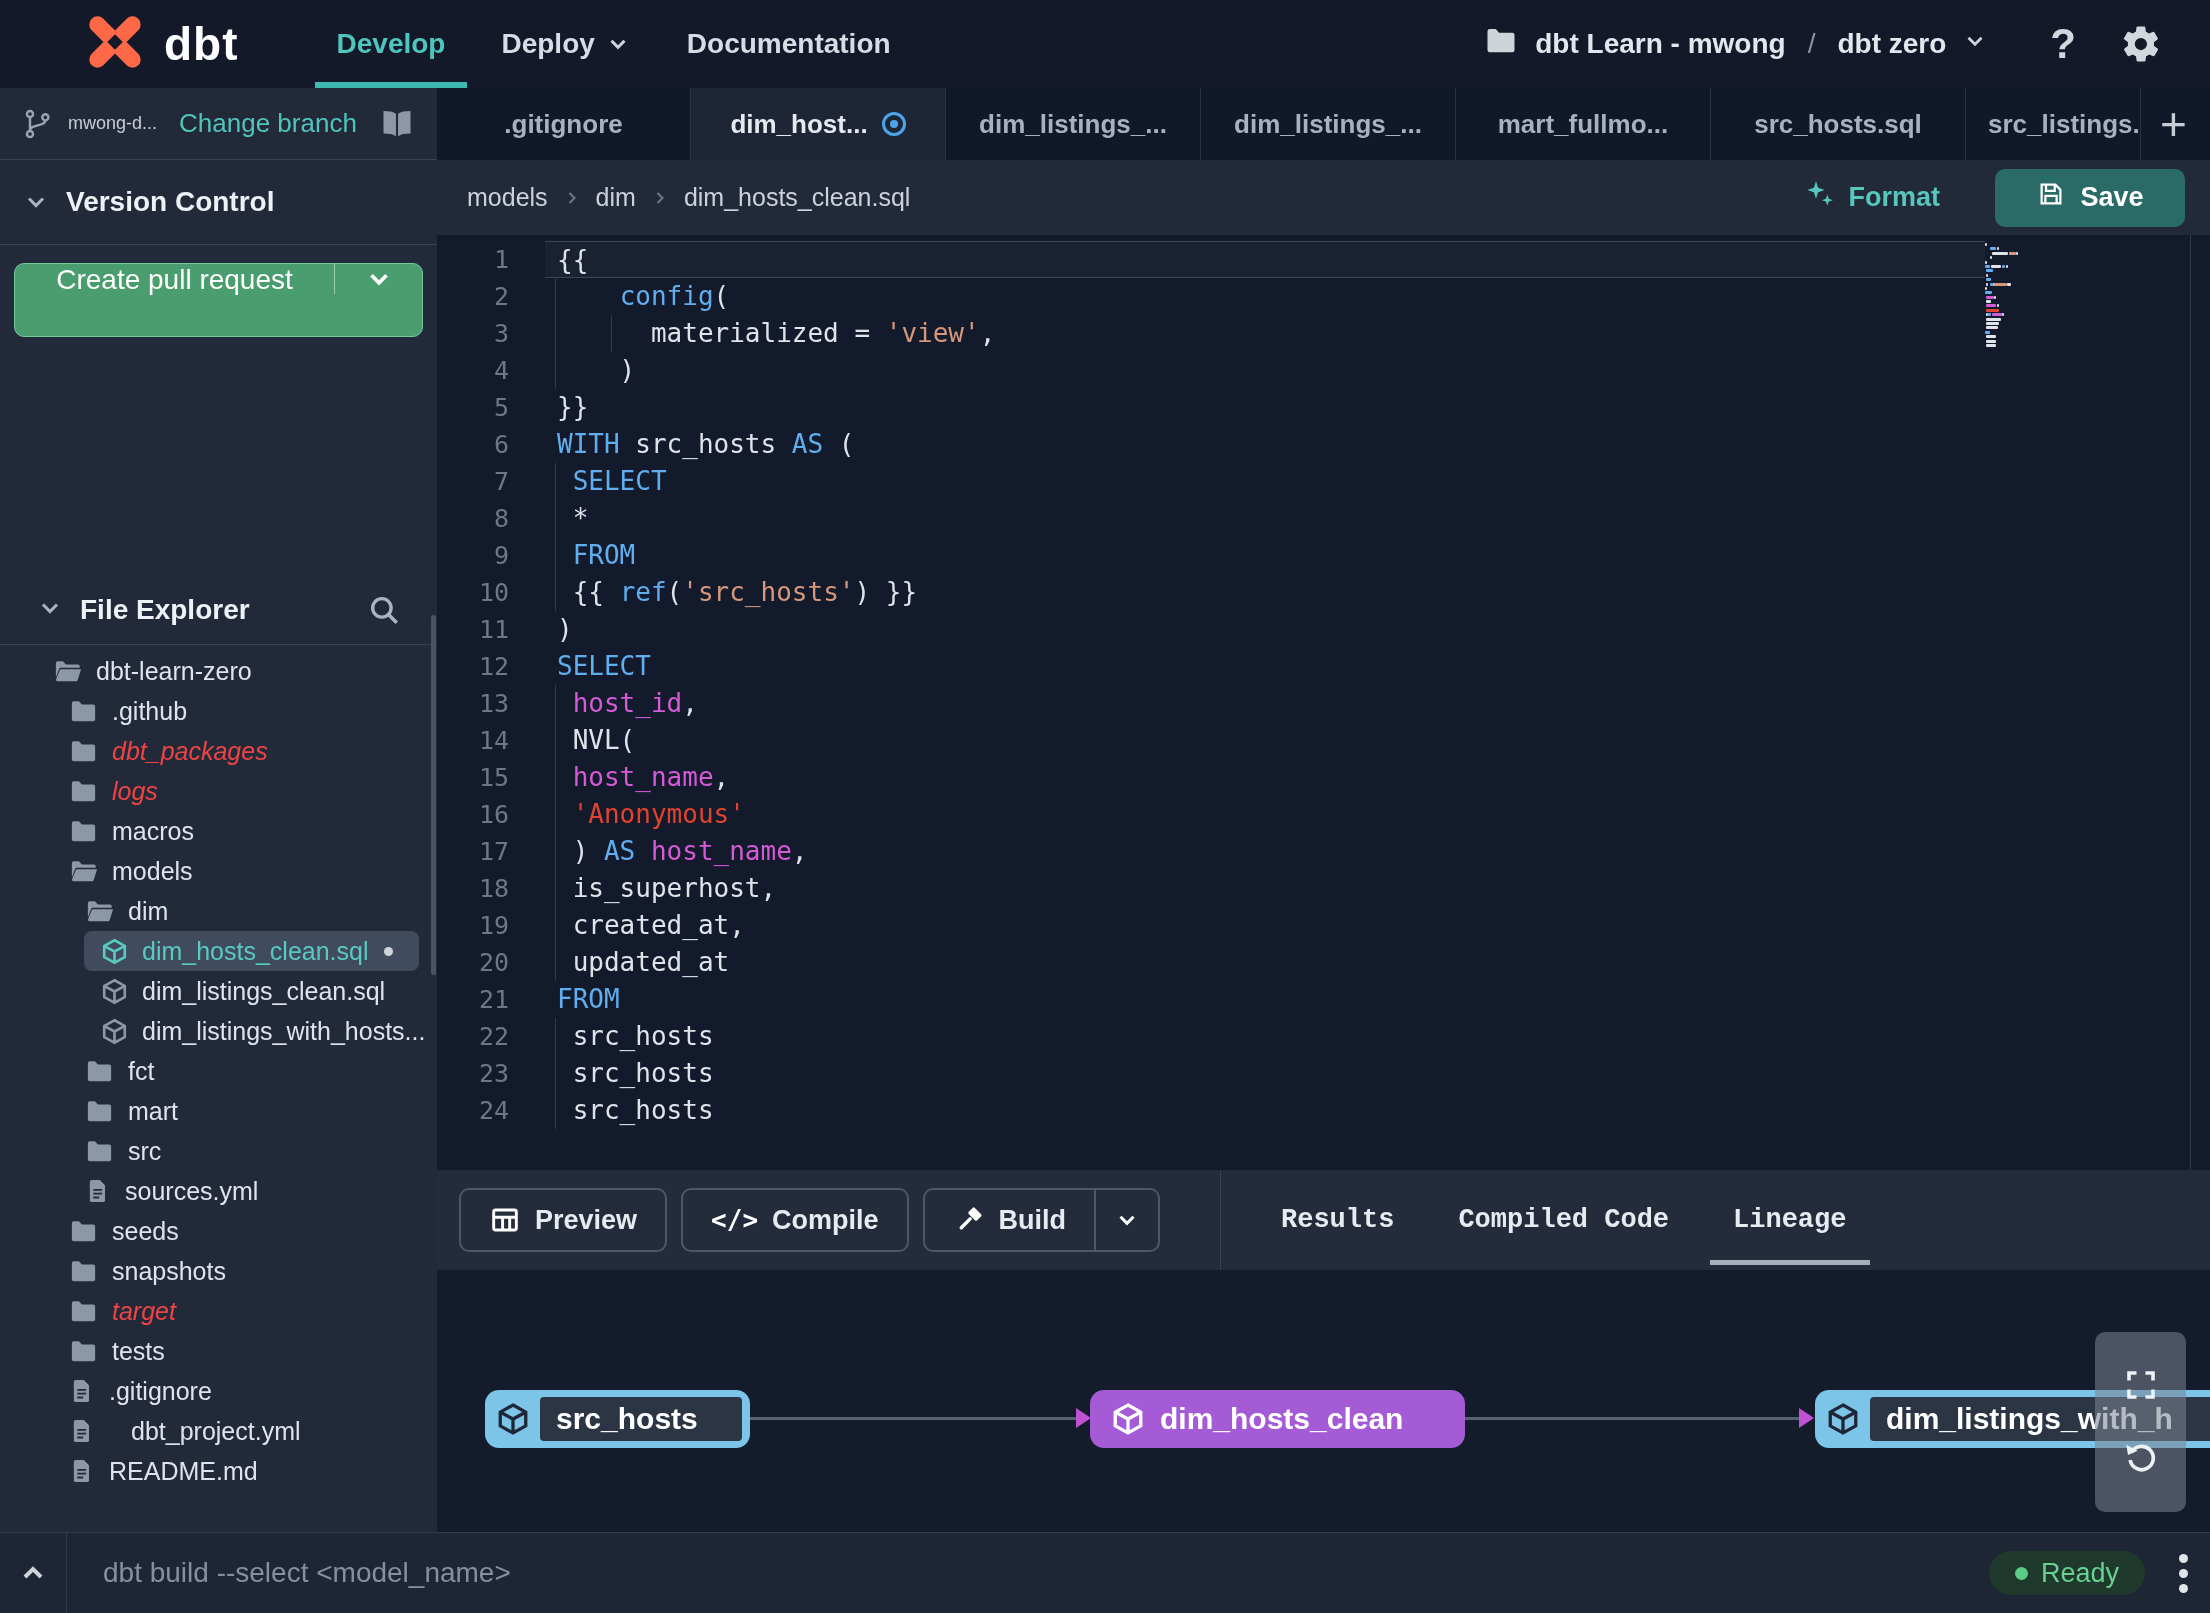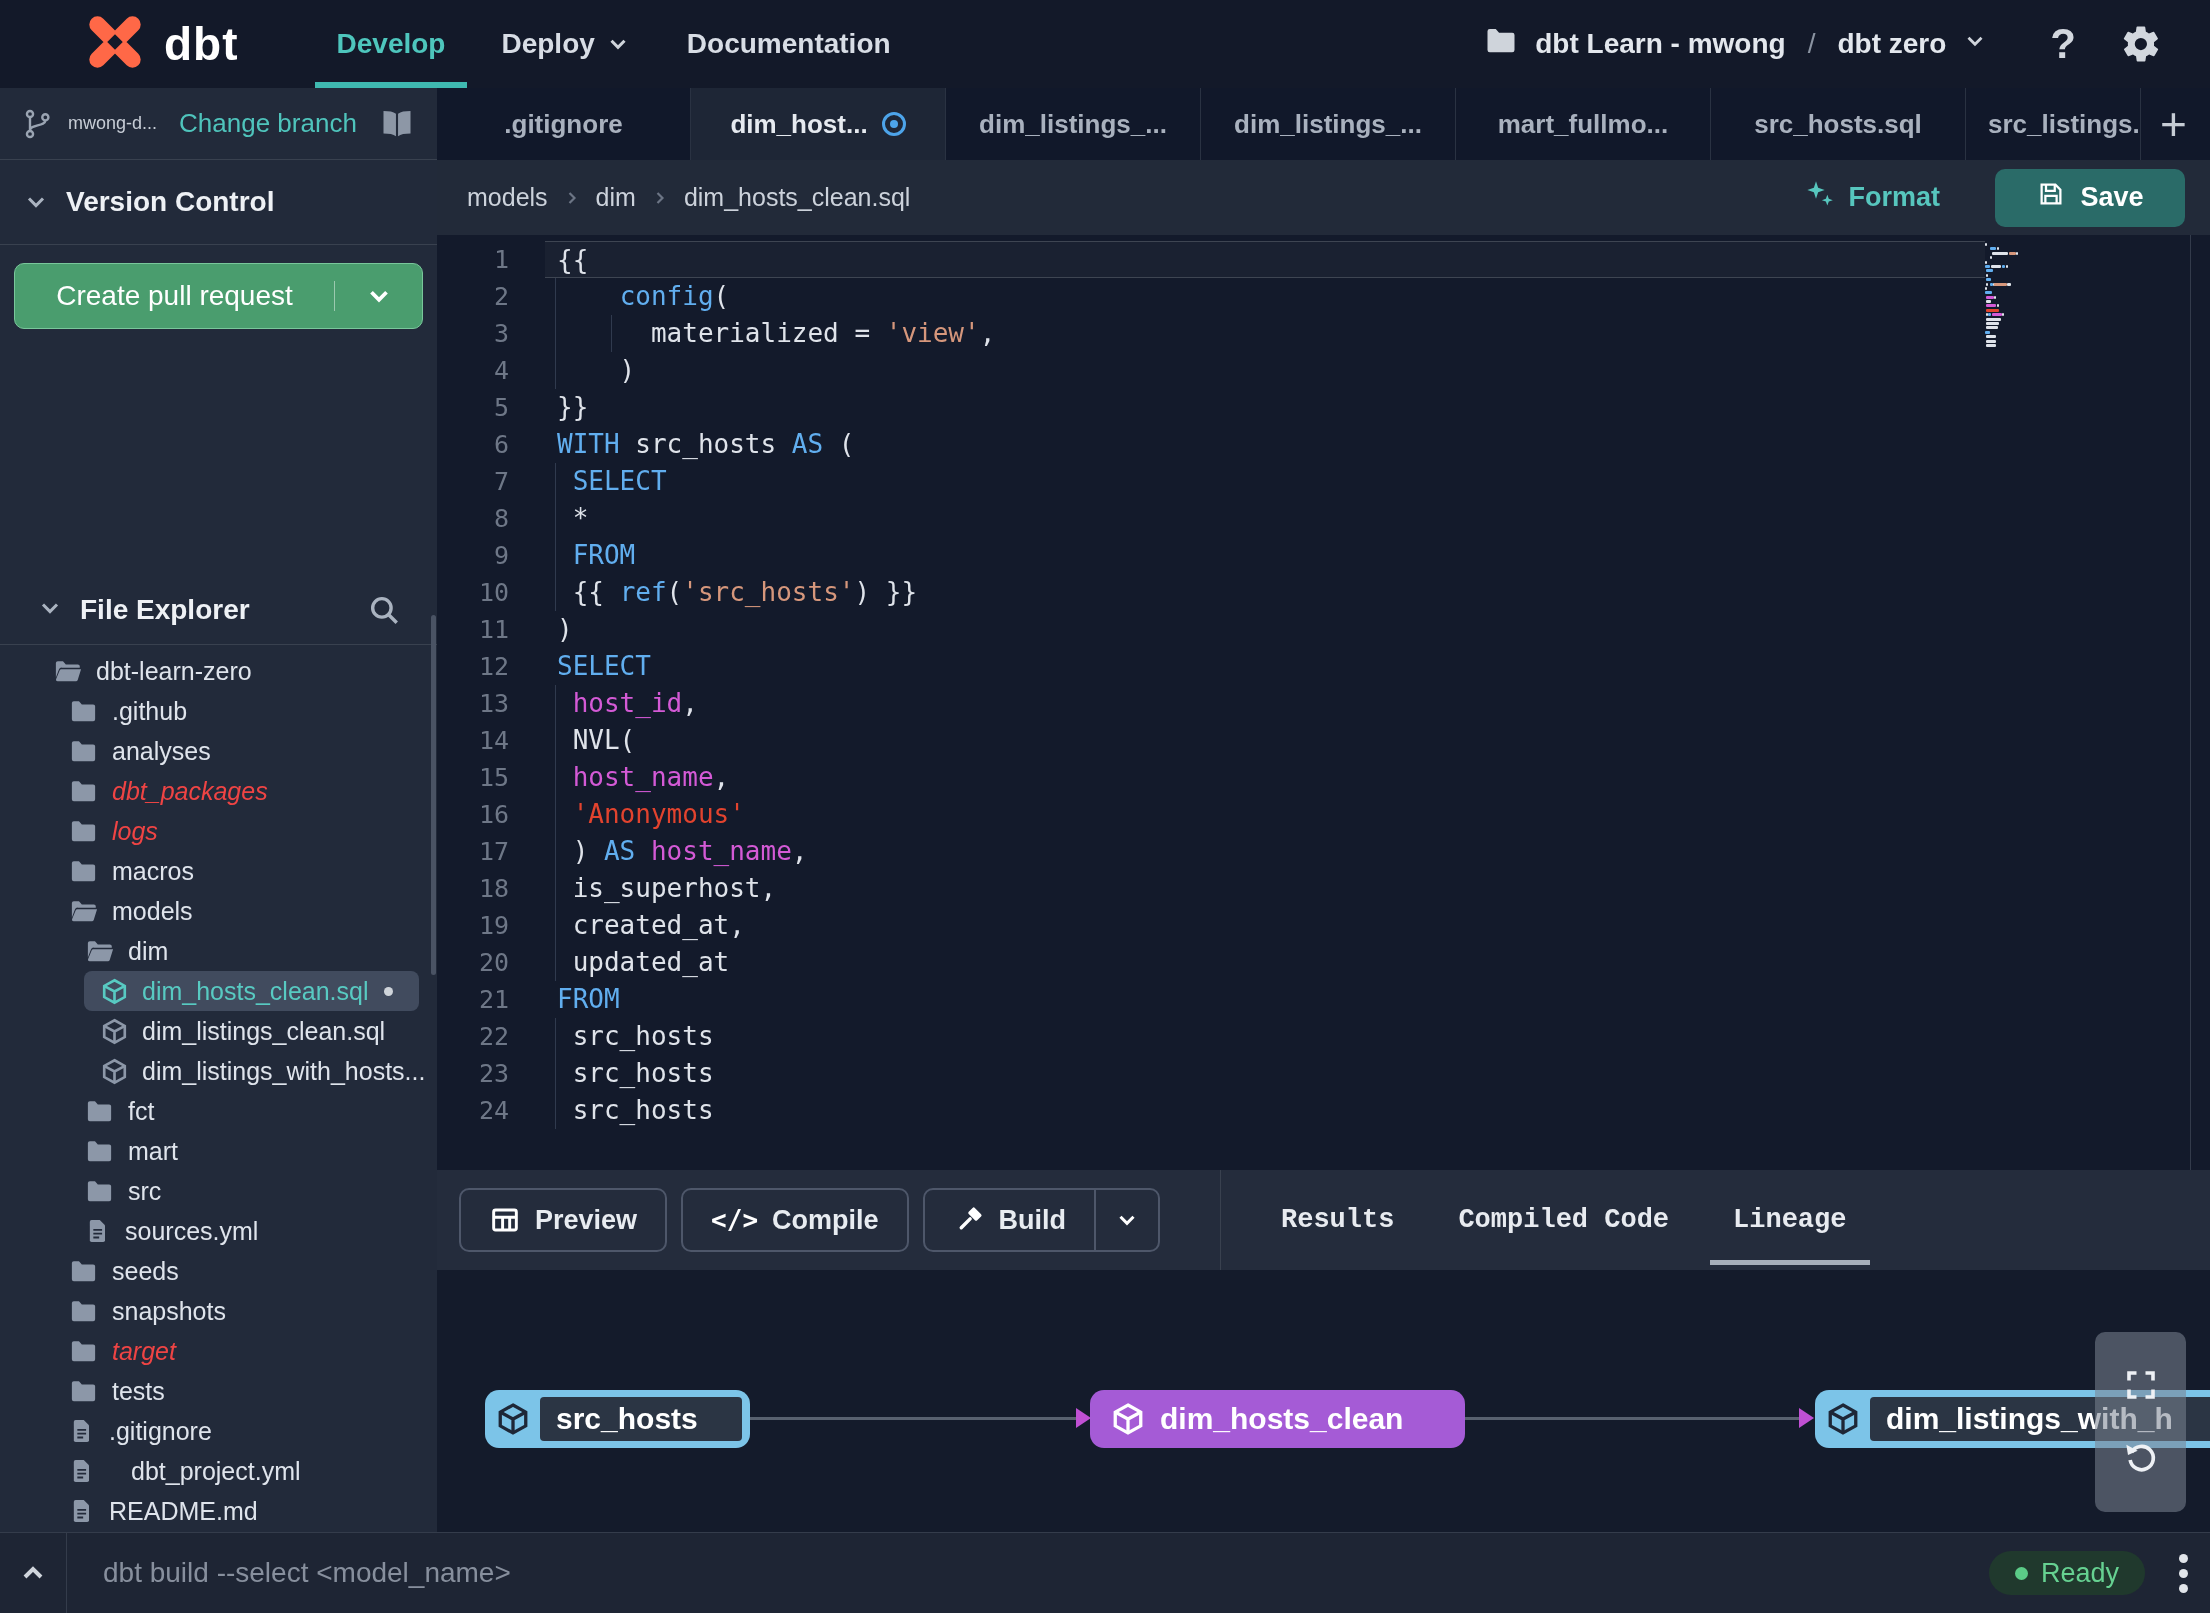--- a/index.html
+++ b/index.html
@@ -26,21 +26,21 @@
   .sidebar { position:absolute; left:0; top:88px; width:437px; height:1444px; background:#222a3a; }
   .branch-row { height:72px; display:flex; align-items:center; padding:0 22px; gap:14px; border-bottom:1px solid #39414f; }
   .branch-icon { color:#9aa4b2; display:flex; }
   .branch-name { color:#c7cdd6; font-size:18px; white-space:nowrap; }
   .change-branch { color:#4fc4bc; font-size:26px; margin-left:8px; cursor:pointer; white-space:nowrap; }
   .book-icon { margin-left:auto; color:#8d97a6; display:flex; cursor:pointer; }
   .section-head { height:85px; display:flex; align-items:center; gap:16px; padding:0 22px; border-bottom:1px solid #39414f; }
   .section-head .twisty { color:#aab3c0; display:flex; }
   .section-title { color:#eef1f5; font-size:28px; font-weight:bold; }
   .vc-body { height:330px; padding:18px 14px; }
-  .pr-btn { width:100%; height:66px; background:#4a9d6e; border:1px solid #79c79b; border-radius:10px; display:flex; align-items:center; color:#fff; cursor:pointer; overflow:hidden; }
+  .pr-btn { width:100%; height:74px; background:#4a9d6e; border:1px solid #79c79b; border-radius:10px; display:flex; align-items:flex-start; color:#fff; cursor:pointer; overflow:hidden; }
   .pr-main { flex:1; display:flex; align-items:center; justify-content:center; font-size:28px; }
   .pr-chev { width:88px; border-left:1px solid rgba(255,255,255,.45); display:flex; align-items:center; justify-content:center; }
   .fe-head { height:70px; display:flex; align-items:center; gap:16px; padding:0 36px; border-bottom:1px solid #39414f; }
   .fe-search { margin-left:auto; color:#aab3c0; display:flex; cursor:pointer; }
   .tree { position:relative; height:887px; padding-top:6px; overflow:hidden; }
   .trow { height:40px; display:flex; align-items:center; color:#dfe4ec; font-size:25px; cursor:pointer; white-space:nowrap; }
   .trow .ticon { display:flex; margin-right:13px; color:#8c97a8; flex:0 0 auto; }
   .trow.italic > .tlabel { font-style:italic; color:#ef4444; }
   .trow.sel { background:#414b5e; border-radius:8px; margin-right:18px; color:#58cac2; }
   .trow.sel .ticon { color:#58cac2; }
@@ -225,28 +225,20 @@
           </span>
           <span class="tlabel">dbt-learn-zero</span>
         </div>
         <div class="trow" style="padding-left: 68px;">
           <span class="ticon">
             <svg width="31" height="31" viewBox="0 0 24 24" fill="currentColor">
               <path d="M3 5.5A1.5 1.5 0 014.5 4h4l2.2 2.5h8.8A1.5 1.5 0 0121 8v10a1.5 1.5 0 01-1.5 1.5h-15A1.5 1.5 0 013 18z"></path>
             </svg>
           </span>
           <span class="tlabel">.github</span>
-        </div>
-        <div class="trow" style="padding-left: 68px;">
-          <span class="ticon">
-            <svg width="31" height="31" viewBox="0 0 24 24" fill="currentColor">
-              <path d="M3 5.5A1.5 1.5 0 014.5 4h4l2.2 2.5h8.8A1.5 1.5 0 0121 8v10a1.5 1.5 0 01-1.5 1.5h-15A1.5 1.5 0 013 18z"></path>
-            </svg>
-          </span>
-          <span class="tlabel">analyses</span>
         </div>
         <div class="trow italic" style="padding-left: 68px;">
           <span class="ticon">
             <svg width="31" height="31" viewBox="0 0 24 24" fill="currentColor">
               <path d="M3 5.5A1.5 1.5 0 014.5 4h4l2.2 2.5h8.8A1.5 1.5 0 0121 8v10a1.5 1.5 0 01-1.5 1.5h-15A1.5 1.5 0 013 18z"></path>
             </svg>
           </span>
           <span class="tlabel">dbt_packages</span>
         </div>
         <div class="trow italic" style="padding-left: 68px;">

